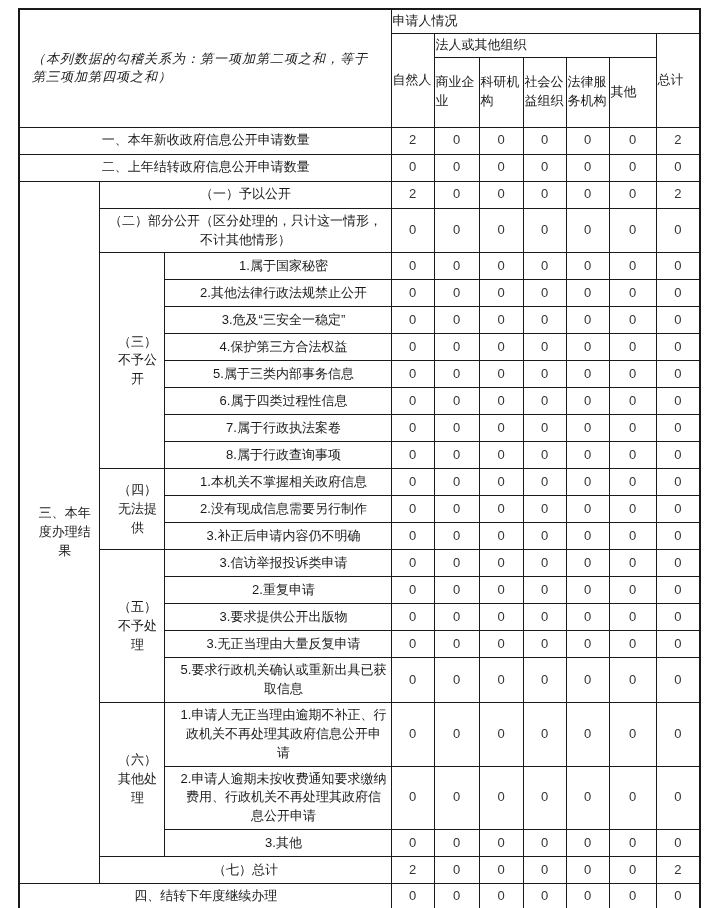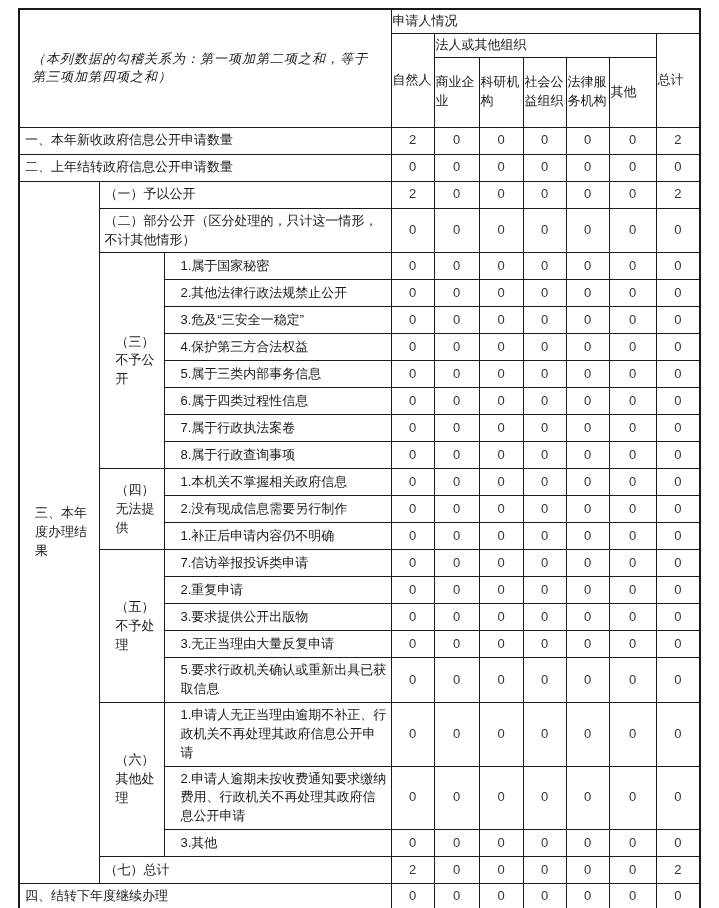--- a/index.html
+++ b/index.html
@@ -34,21 +34,21 @@
     vertical-align: middle;
     letter-spacing: 1px;
   }
   td.hdr {
     text-align: left;
     padding: 2px 1px;
     height: 22px;
   }
   td.hdr-tall { height: 70px; }
   
-  td.label { text-align: left; padding: 3px 4px 3px 5px; height: 27px; }
+  td.label { text-align: center; padding: 3px 4px 3px 5px; height: 27px; }
   td.label.full   { padding-left: 5px; }
   td.label.section-a { padding-left: 15px; margin-left: 46px; }
   td.label.group  { padding-left: 16px; }
   td.label.item   { padding-left: 16px; }
   td.val {
     text-align: center;
     font-size: 12px;
     color: #333;
     padding: 2px 1px;
   }
@@ -225,32 +225,32 @@
           <td class="label item">2.没有现成信息需要另行制作</td>
           <td class="val">0</td>
           <td class="val">0</td>
           <td class="val">0</td>
           <td class="val">0</td>
           <td class="val">0</td>
           <td class="val">0</td>
           <td class="val">0</td>
         </tr>
         <tr>
-          <td class="label item">1.补正后申请内容仍不明确</td>
+          <td class="label item">3.补正后申请内容仍不明确</td>
           <td class="val">0</td>
           <td class="val">0</td>
           <td class="val">0</td>
           <td class="val">0</td>
           <td class="val">0</td>
           <td class="val">0</td>
           <td class="val">0</td>
         </tr>
         <tr>
           <td class="label group" rowspan="5">（五）不予处理</td>
-          <td class="label item">7.信访举报投诉类申请</td>
+          <td class="label item">3.信访举报投诉类申请</td>
           <td class="val">0</td>
           <td class="val">0</td>
           <td class="val">0</td>
           <td class="val">0</td>
           <td class="val">0</td>
           <td class="val">0</td>
           <td class="val">0</td>
         </tr>
         <tr>
           <td class="label item">2.重复申请</td>

